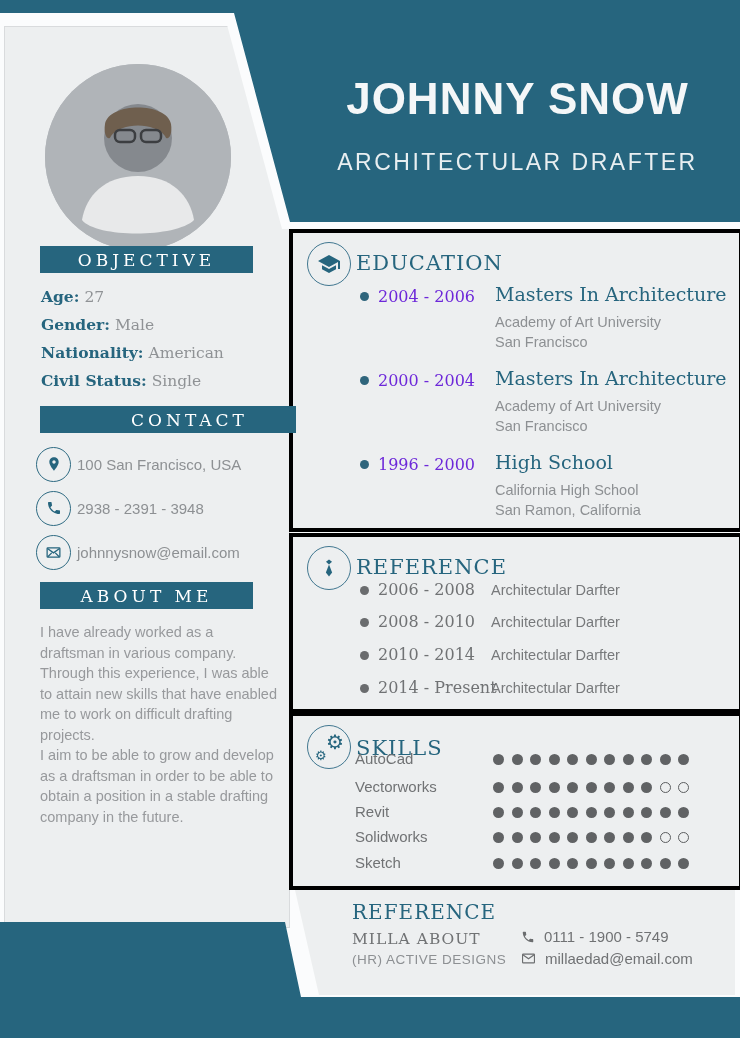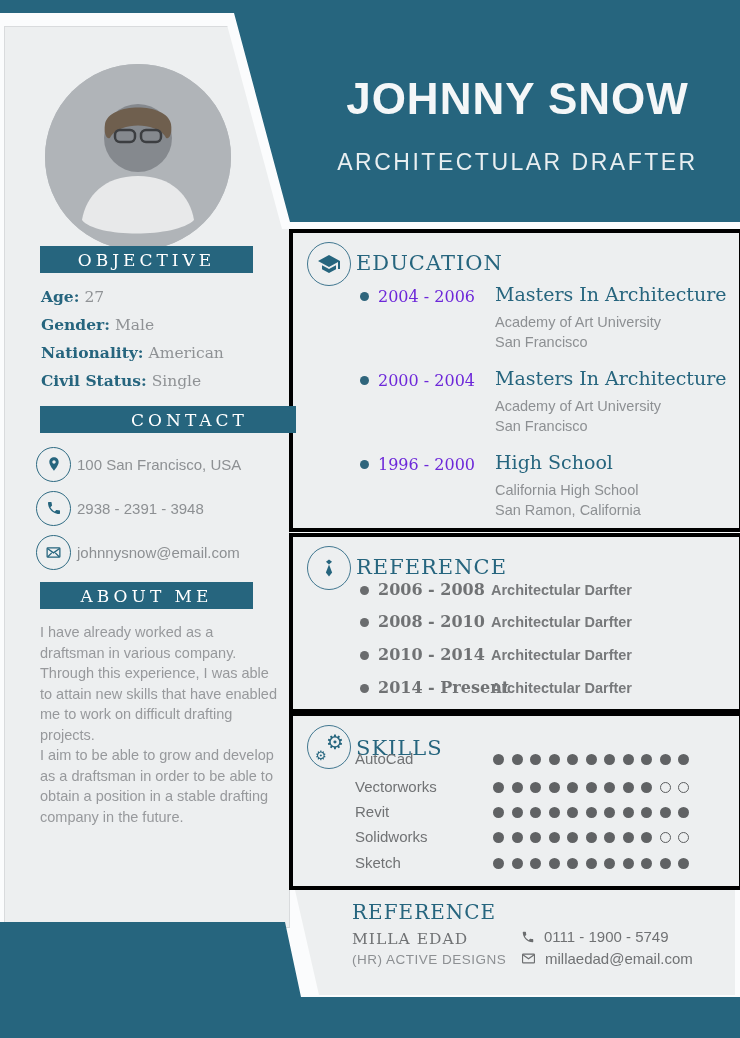--- a/index.html
+++ b/index.html
@@ -89,21 +89,21 @@
   .teal-bullet{background:#2f657c;}
   .gray-bullet{background:#6a6c6e;}
   .edu-entry{position:absolute;left:0;width:100%;height:80px;}
   .edu-entry .bullet{left:67px;top:7px;}
   .edu-period{position:absolute;left:85px;top:2px;color:#6d28d9;
     font-family:"DejaVu Serif",serif;font-size:16px;}
   .edu-title{position:absolute;left:202px;top:-2px;color:#26657e;
     font-family:"DejaVu Serif",serif;font-size:19px;white-space:nowrap;}
   .edu-details{position:absolute;left:202px;top:27px;color:#8d9093;
     font-size:14.5px;line-height:20px;}
-  .exp-row{position:absolute;left:0;width:100%;height:26px;font-weight:bold;}
+  .exp-row{position:absolute;left:0;width:100%;height:26px;}
   .exp-row .bullet{left:67px;top:6px;}
   .exp-period{position:absolute;left:85px;top:0;color:#707274;
     font-family:"DejaVu Serif",serif;font-size:16px;white-space:nowrap;}
   .exp-role{position:absolute;left:198px;top:2px;color:#77797b;font-size:14.5px;}
   .skill-row{position:absolute;left:0;width:100%;height:22px;}
   .skill-name{position:absolute;left:62px;top:0;color:#707274;font-size:15px;}
   .dots{position:absolute;left:200px;top:4px;display:flex;}
   .dot{width:11px;height:11px;border-radius:50%;margin-right:7.5px;box-sizing:border-box;}
   .dot.filled{background:#606264;}
   .dot.empty{background:#edeff0;border:1.5px solid #5c5e60;}
@@ -269,21 +269,21 @@
           <span class="dot filled"></span>
           <span class="dot filled"></span>
           <span class="dot filled"></span>
           <span class="dot filled"></span>
         </span>
    </div>
     </div>
 </div>
 <div class="abs rpanel" id="reference-panel">
   <div class="section-heading">REFERENCE</div>
-  <div class="ref-name">MILLA EDAD</div>
+  <div class="ref-name">MILLA ABOUT</div>
   <div class="ref-org">(HR) ACTIVE DESIGNS</div>
   <div class="ref-contact ref-phone">
     <svg width="14" height="14" viewBox="0 0 24 24" fill="#6b6d6f">
         <path d="M6.62 10.79c1.44 2.83 3.76 5.14 6.59 6.59l2.2-2.21c.27-.27.67-.36 1.02-.24 1.12.37 2.33.57 3.57.57.55 0 1 .45 1 1V20c0 .55-.45 1-1 1-9.39 0-17-7.61-17-17 0-.55.45-1 1-1h3.5c.55 0 1 .45 1 1 0 1.25.2 2.45.57 3.57.11.35.03.74-.25 1.02l-2.2 2.2z"></path>
       </svg>
     <span>0111 - 1900 - 5749</span>
   </div>
   <div class="ref-contact ref-email">
     <svg width="15" height="15" viewBox="0 0 24 24" fill="none" stroke="#6b6d6f" stroke-width="1.8">
         <rect x="2.5" y="5" width="19" height="14" rx="1"></rect>

